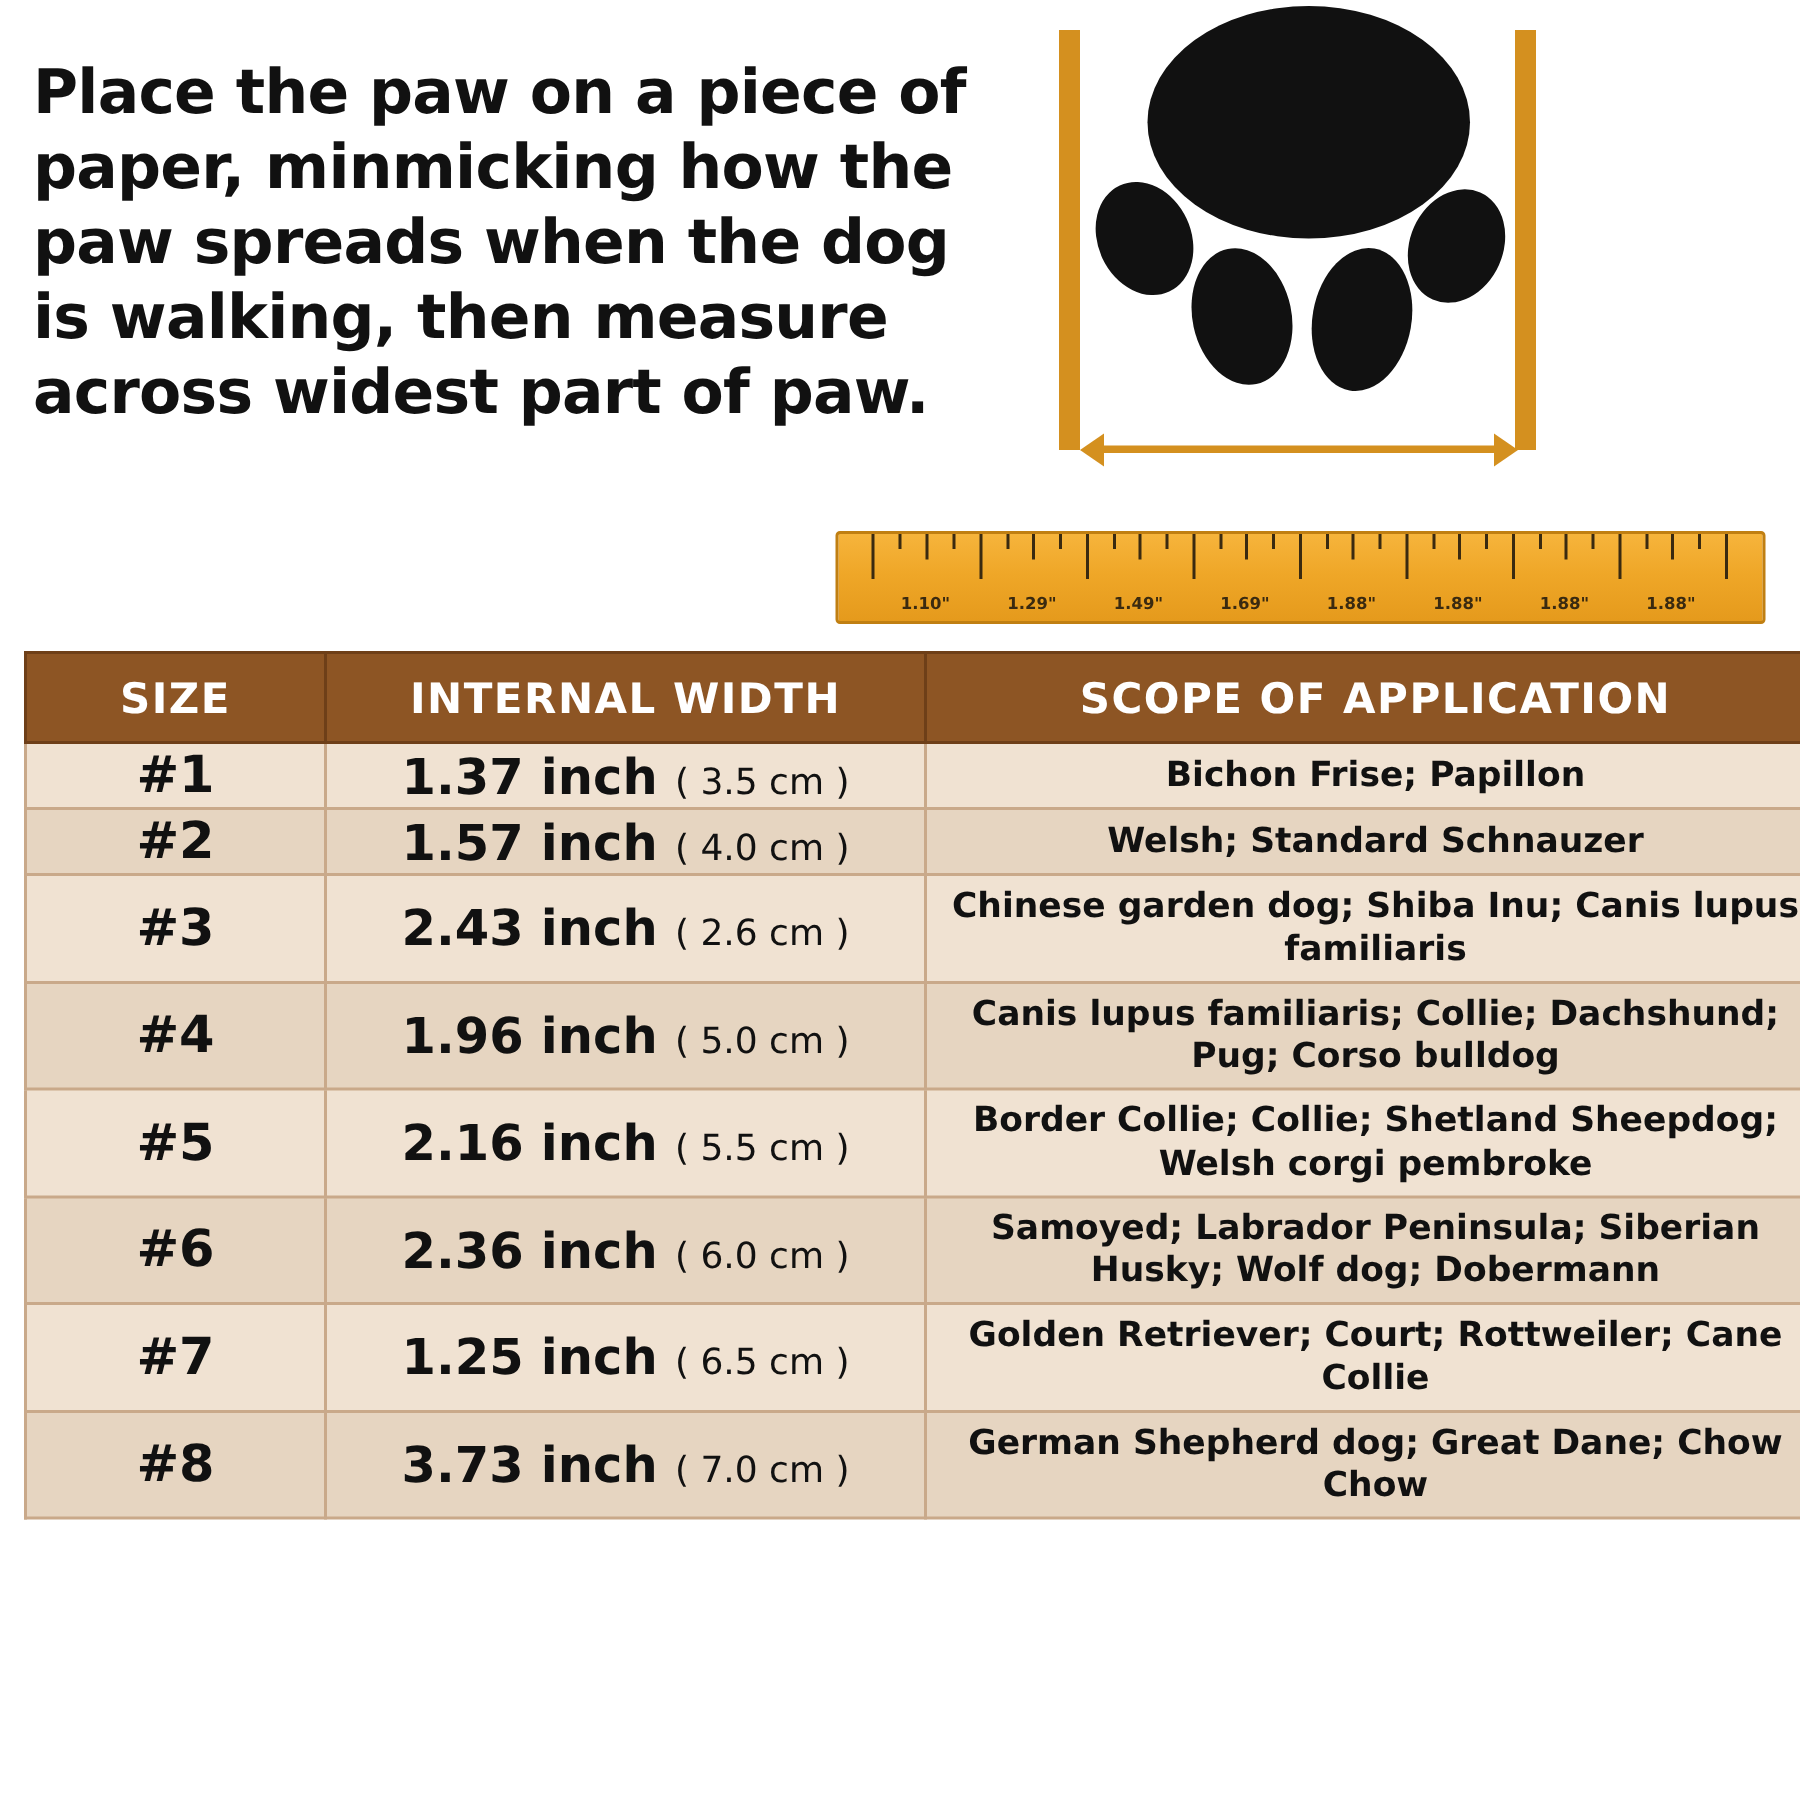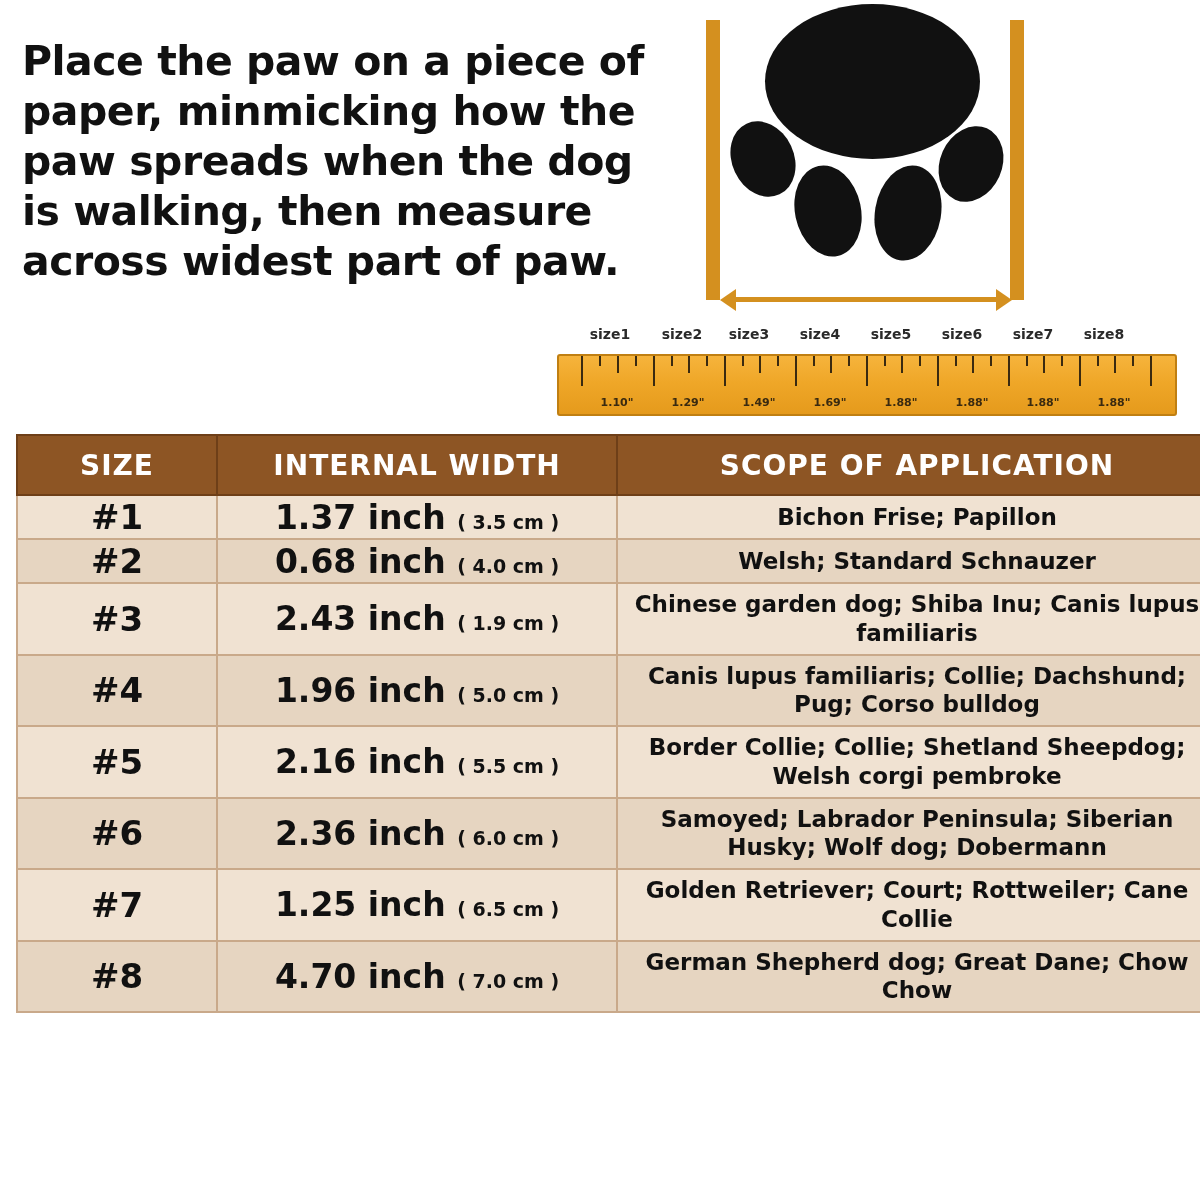--- a/index.html
+++ b/index.html
@@ -224,22 +224,22 @@
   td.size-cell {
     font-weight: bold;
     font-size: 34px;
   }
   td.width-cell {
     font-weight: bold;
     font-size: 33px;
     white-space: nowrap;
   }
   td.width-cell .cm {
-    font-size: 19px;
-    font-weight: bold;
+    font-size: 24px;
+    font-weight: normal;
   }
   td.scope-cell {
     font-weight: bold;
     font-size: 23px;
     line-height: 1.25;
     padding: 6px 14px;
   }
 </style>
 </head>
 <body>
@@ -259,30 +259,20 @@
       <div class="paw-pad pad-t3"></div>
       <div class="paw-pad pad-t4"></div>
       <div class="arrow-row">
         <div class="arrow-head left"></div>
         <div class="arrow-line"></div>
         <div class="arrow-head right"></div>
       </div>
     </div>
 
     <div class="ruler-wrap">
-      <div class="size-labels">
-        <div class="size-label" style="left:18px">size1</div>
-        <div class="size-label" style="left:90px">size2</div>
-        <div class="size-label" style="left:157px">size3</div>
-        <div class="size-label" style="left:228px">size4</div>
-        <div class="size-label" style="left:299px">size5</div>
-        <div class="size-label" style="left:370px">size6</div>
-        <div class="size-label" style="left:441px">size7</div>
-        <div class="size-label" style="left:512px">size8</div>
-      </div>
 
       <div class="ruler">
         <div class="tick major" style="left:22px"></div>
         <div class="tick tiny" style="left:40px"></div>
         <div class="tick minor" style="left:58px"></div>
         <div class="tick tiny" style="left:76px"></div>
         <div class="tick major" style="left:94px"></div>
         <div class="tick tiny" style="left:112px"></div>
         <div class="tick minor" style="left:129px"></div>
         <div class="tick tiny" style="left:147px"></div>
@@ -340,26 +330,26 @@
         </tr>
       </thead>
       <tbody>
         <tr class="row-odd">
           <td class="size-cell">#1</td>
           <td class="width-cell"><span>1.37 inch</span> <span class="cm">( 3.5 cm )</span></td>
           <td class="scope-cell">Bichon Frise; Papillon</td>
         </tr>
         <tr class="row-even">
           <td class="size-cell">#2</td>
-          <td class="width-cell"><span>0.68 inch</span> <span class="cm">( 4.0 cm )</span></td>
+          <td class="width-cell"><span>1.57 inch</span> <span class="cm">( 4.0 cm )</span></td>
           <td class="scope-cell">Welsh; Standard Schnauzer</td>
         </tr>
         <tr class="row-odd">
           <td class="size-cell">#3</td>
-          <td class="width-cell"><span>2.43 inch</span> <span class="cm">( 1.9 cm )</span></td>
+          <td class="width-cell"><span>2.43 inch</span> <span class="cm">( 2.6 cm )</span></td>
           <td class="scope-cell">Chinese garden dog; Shiba Inu; Canis lupus familiaris</td>
         </tr>
         <tr class="row-even">
           <td class="size-cell">#4</td>
           <td class="width-cell"><span>1.96 inch</span> <span class="cm">( 5.0 cm )</span></td>
           <td class="scope-cell">Canis lupus familiaris; Collie; Dachshund; Pug; Corso bulldog</td>
         </tr>
         <tr class="row-odd">
           <td class="size-cell">#5</td>
           <td class="width-cell"><span>2.16 inch</span> <span class="cm">( 5.5 cm )</span></td>
@@ -370,20 +360,20 @@
           <td class="width-cell"><span>2.36 inch</span> <span class="cm">( 6.0 cm )</span></td>
           <td class="scope-cell">Samoyed; Labrador Peninsula; Siberian Husky; Wolf dog; Dobermann</td>
         </tr>
         <tr class="row-odd">
           <td class="size-cell">#7</td>
           <td class="width-cell"><span>1.25 inch</span> <span class="cm">( 6.5 cm )</span></td>
           <td class="scope-cell">Golden Retriever; Court; Rottweiler; Cane Collie</td>
         </tr>
         <tr class="row-even">
           <td class="size-cell">#8</td>
-          <td class="width-cell"><span>4.70 inch</span> <span class="cm">( 7.0 cm )</span></td>
+          <td class="width-cell"><span>3.73 inch</span> <span class="cm">( 7.0 cm )</span></td>
           <td class="scope-cell">German Shepherd dog; Great Dane; Chow Chow</td>
         </tr>
       </tbody>
     </table>
   </div>
 
 </div>
 
 </body></html>

